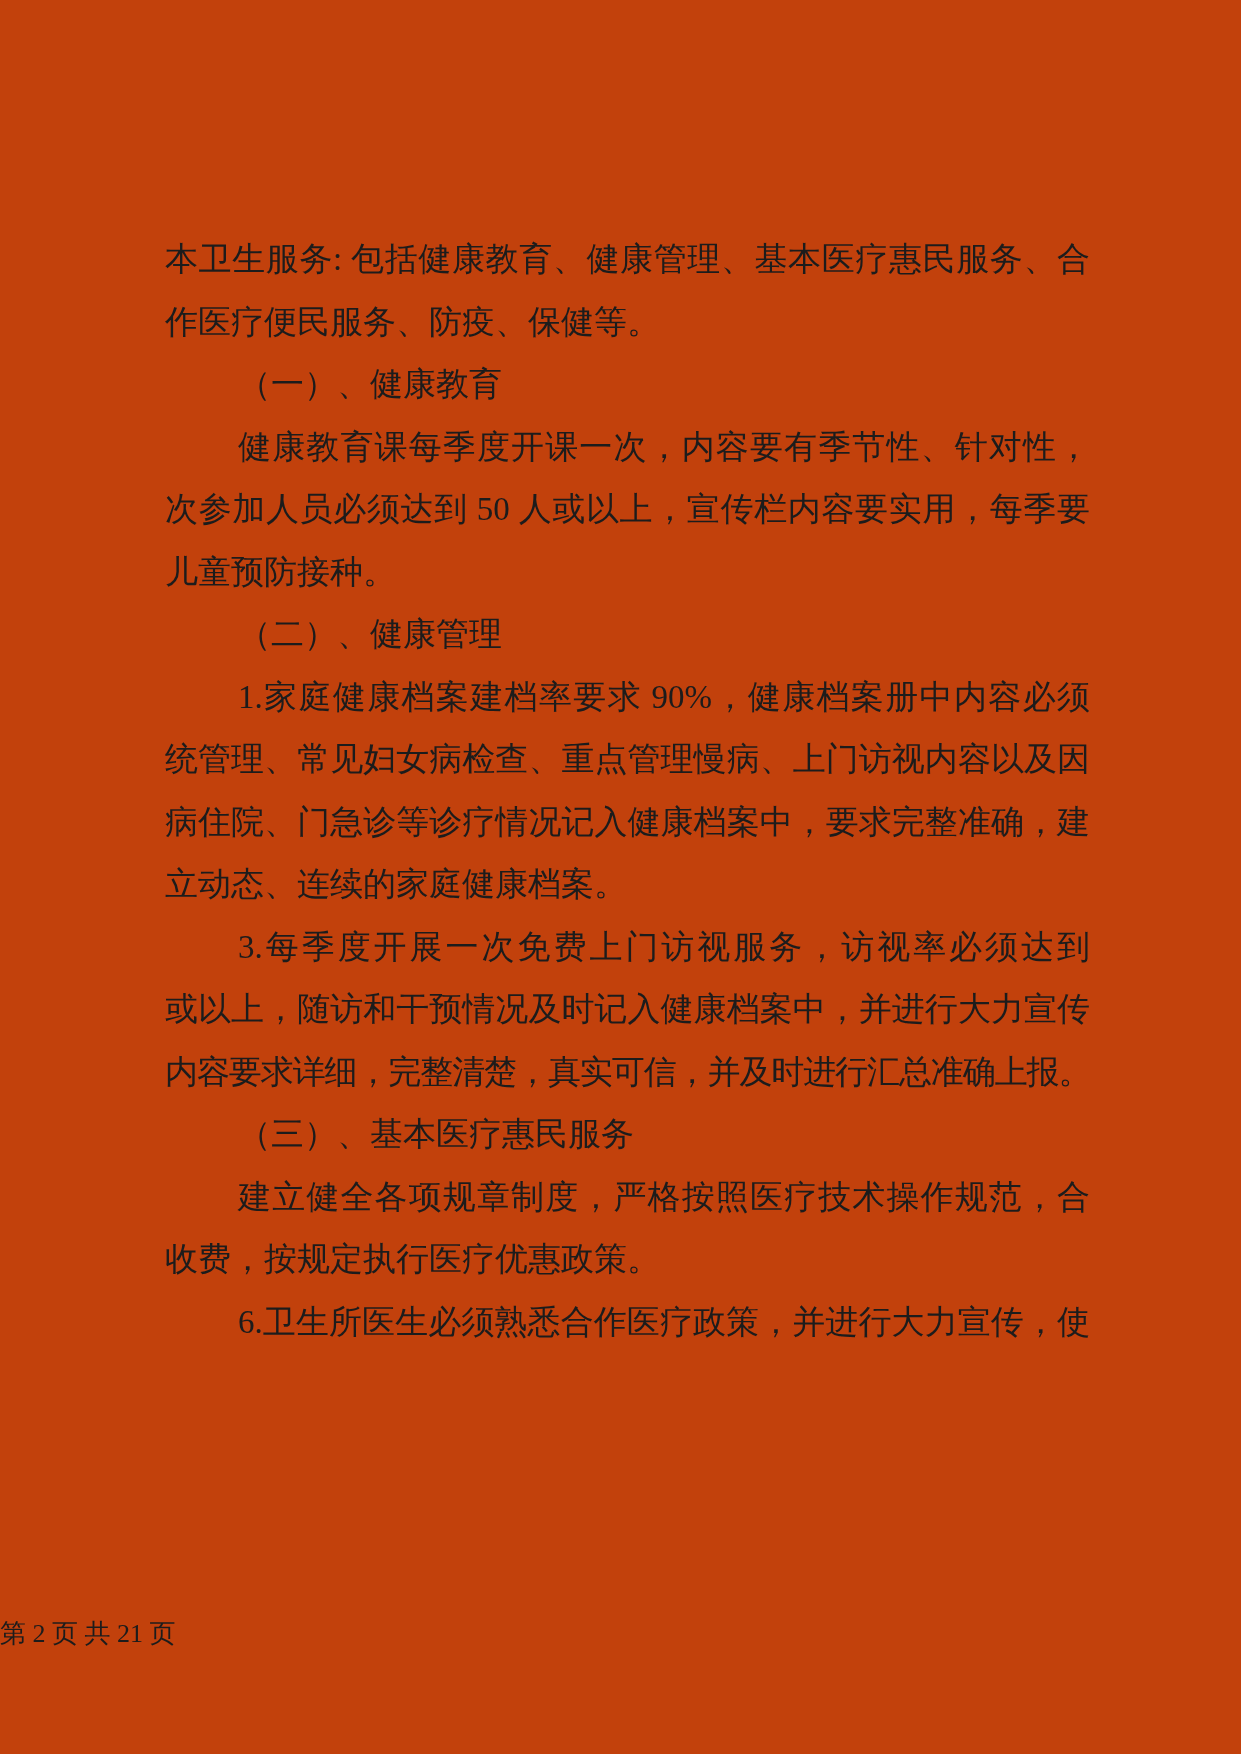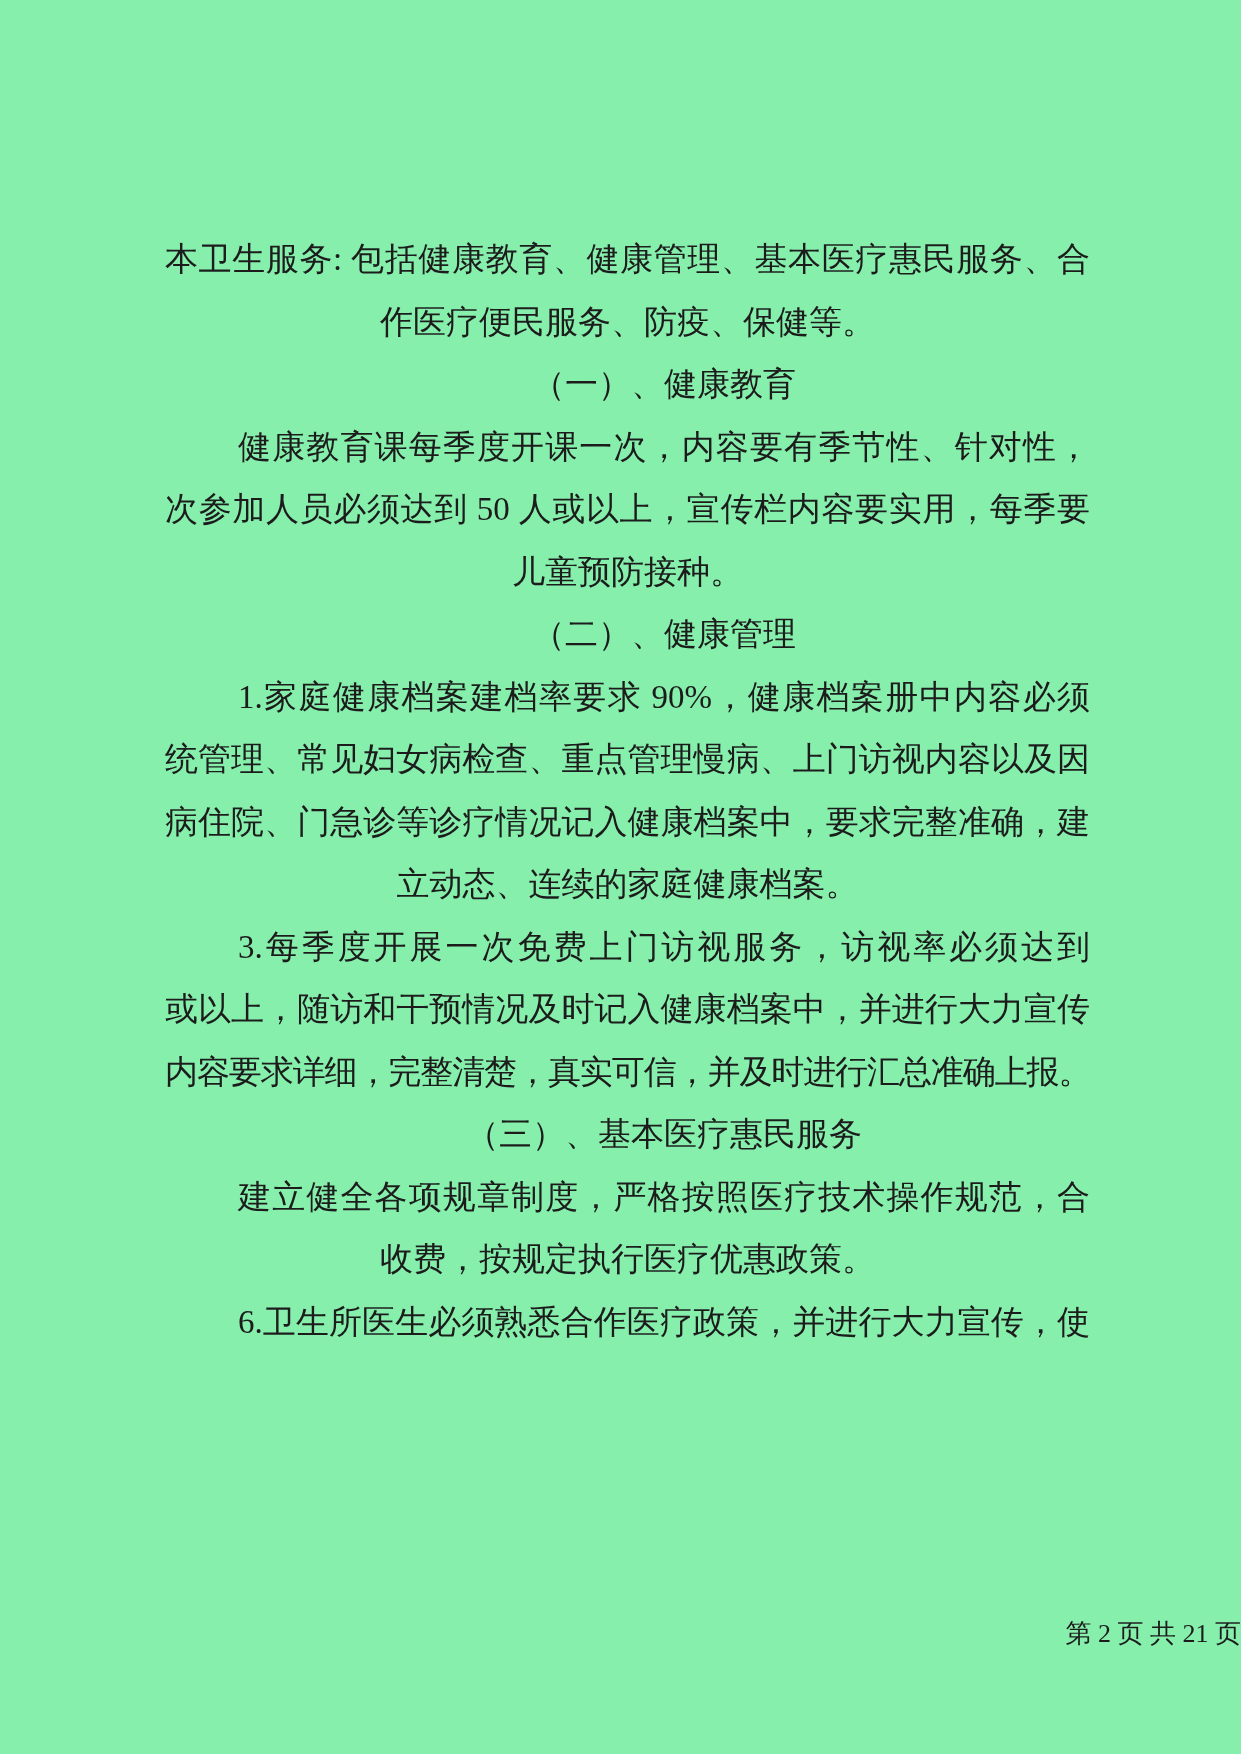--- a/index.html
+++ b/index.html
@@ -4,56 +4,56 @@
 <style>
   html, body {
     margin: 0;
     padding: 0;
     background: #ffffff;
   }
   .page {
     position: relative;
     width: 1241px;
     height: 1754px;
-    background: #86efac;
+    background: #c2410c;
     overflow: hidden;
     font-family: "Liberation Serif", "DejaVu Serif", serif;
     color: #1c1c1c;
   }
   .content {
     position: absolute;
     left: 165px;
     top: 228px;
     width: 925px;
   }
   .line {
     height: 62.5px;
     line-height: 62.5px;
     font-size: 33px;
     white-space: normal;
     overflow: hidden;
-    text-align: center;
+    text-align: left;
     font-weight: 400;
   }
   .fill {
     text-align: justify;
     text-align-last: justify;
   }
   .indent {
     text-indent: 73px;
   }
   .tight {
     letter-spacing: -1.5px;
   }
   .footer {
     position: absolute;
     left: 0;
     top: 1616px;
     width: 100%;
-    text-align: right;
+    text-align: left;
     font-size: 26px;
     line-height: 36px;
     color: #1c1c1c;
   }
 </style>
 </head>
 <body>
 
 <div class="page">
   <div class="content">

